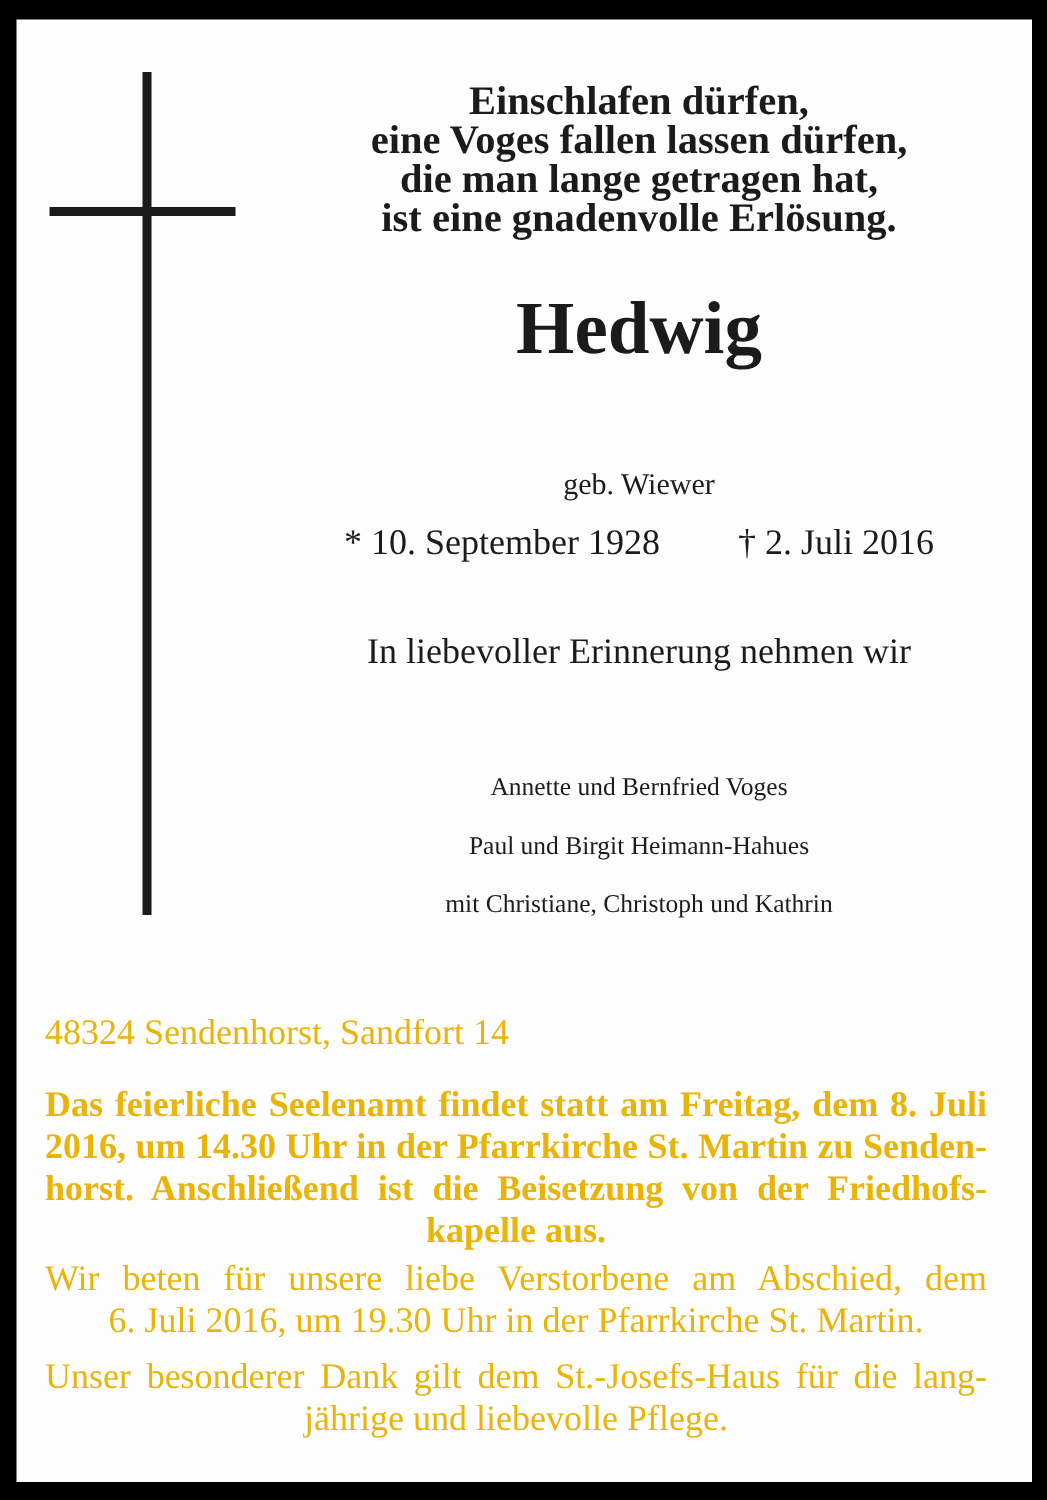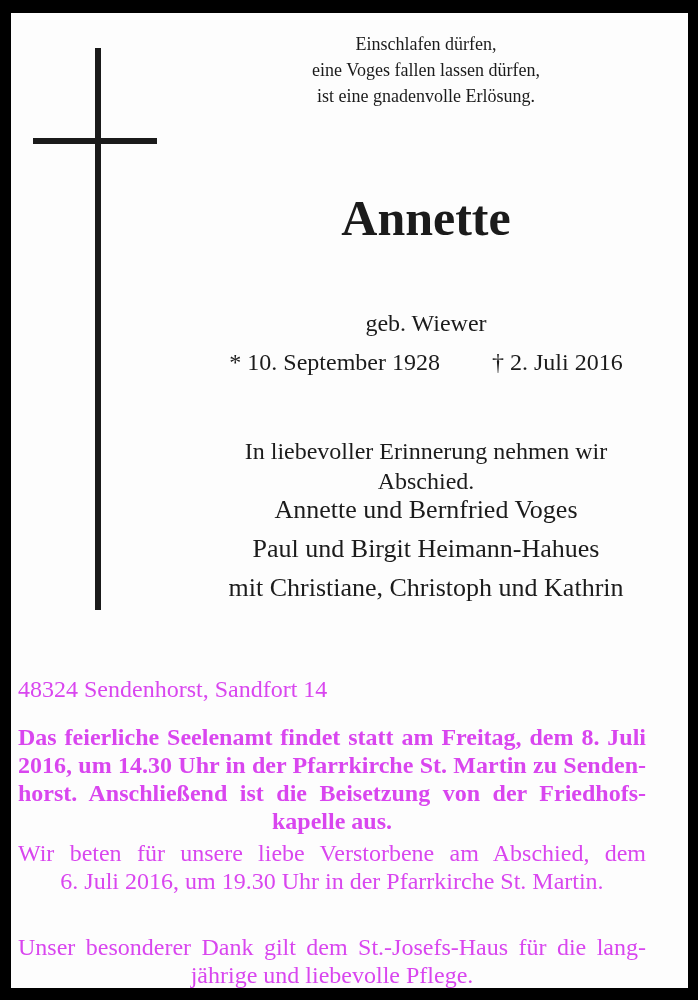--- a/index.html
+++ b/index.html
@@ -46,69 +46,70 @@
     background: #1b1b1b;
   }
   .centered-col {
     position: absolute;
     left: 160px;
     width: 532px;
     text-align: center;
     color: #1b1b1b;
   }
   .verse {
-    top: 31px;
-    font-size: 18px;
+    top: 54px;
+    font-size: 27px;
     line-height: 26px;
+    font-weight: bold;
   }
   .name-block {
     top: 190px;
     font-size: 50px;
     line-height: 57px;
     font-weight: bold;
     letter-spacing: 0px;
   }
   .maiden {
     top: 310px;
-    font-size: 24px;
+    font-size: 20px;
     line-height: 27px;
   }
   .dates {
     top: 349px;
     font-size: 24px;
     line-height: 27px;
     display: flex;
     justify-content: center;
     gap: 52px;
   }
   .farewell {
-    top: 436px;
+    top: 420px;
     font-size: 24px;
     line-height: 30px;
   }
   .mourners {
-    top: 490px;
-    font-size: 26px;
+    top: 505px;
+    font-size: 17px;
     line-height: 39px;
   }
   .left-block {
     position: absolute;
-    left: 18px;
+    left: 30px;
     width: 628px;
-    color: #d946ef;
+    color: #eab308;
     font-size: 24px;
     line-height: 28px;
     text-align: left;
   }
   .address {
     top: 675px;
   }
   .para-1 { top: 723px; font-weight: bold; }
   .para-2 { top: 839px; }
-  .para-3 { top: 904px; margin-top: 29px; }
+  .para-3 { top: 904px; }
   .jline {
     text-align: justify;
     text-align-last: justify;
     white-space: nowrap;
   }
   .jlast {
     text-align: center;
   }
 </style>
 </head>
@@ -119,37 +120,37 @@
   <div class="panel"></div>
 
   <div>
     <div class="cross-v"></div>
     <div class="cross-h"></div>
   </div>
 
   <div class="centered-col verse">
     <div>Einschlafen dürfen,</div>
     <div>eine Voges fallen lassen dürfen,</div>
+    <div>die man lange getragen hat,</div>
     <div>ist eine gnadenvolle Erlösung.</div>
   </div>
 
   <div class="centered-col name-block">
-    <div>Annette</div>
+    <div>Hedwig</div>
   </div>
 
   <div class="centered-col maiden">geb. Wiewer</div>
 
   <div class="centered-col dates">
     <span>* 10. September 1928</span>
     <span>† 2. Juli 2016</span>
   </div>
 
   <div class="centered-col farewell">
     <div>In liebevoller Erinnerung nehmen wir</div>
-    <div>Abschied.</div>
   </div>
 
   <div class="centered-col mourners">
     <div>Annette und Bernfried Voges</div>
     <div>Paul und Birgit Heimann-Hahues</div>
     <div>mit Christiane, Christoph und Kathrin</div>
   </div>
 
   <div class="left-block address">48324 Sendenhorst, Sandfort 14</div>
 

